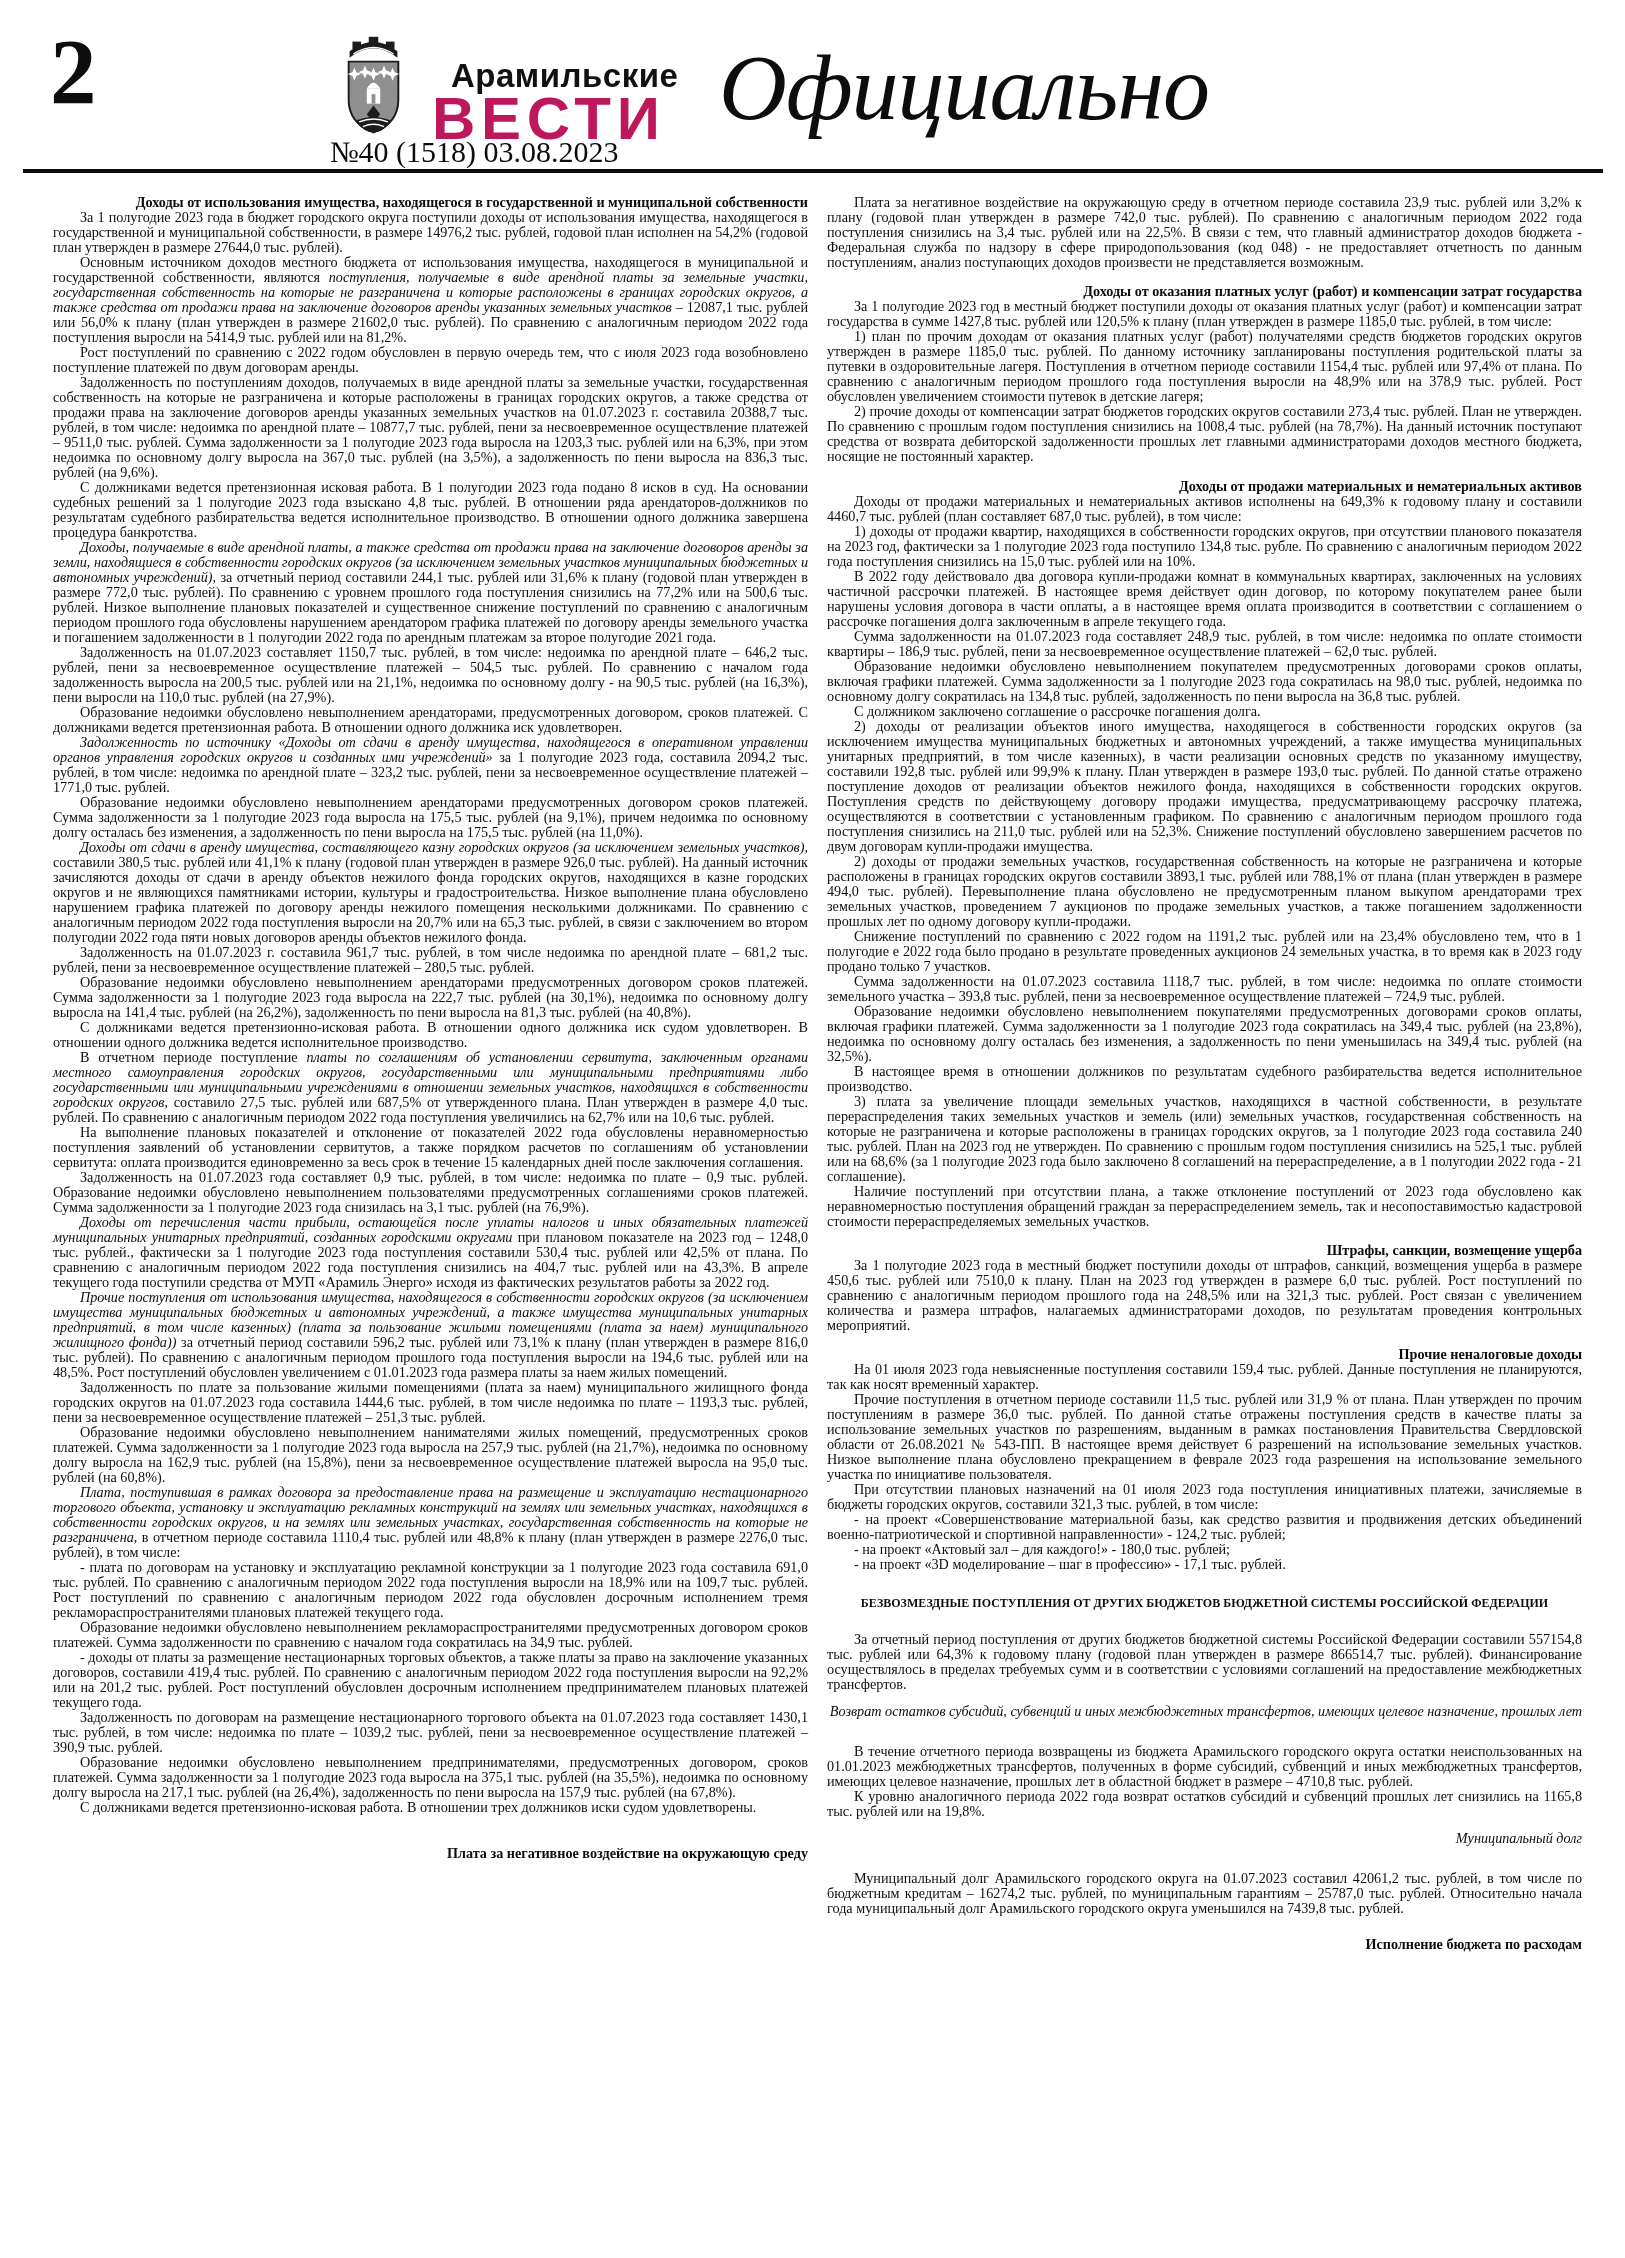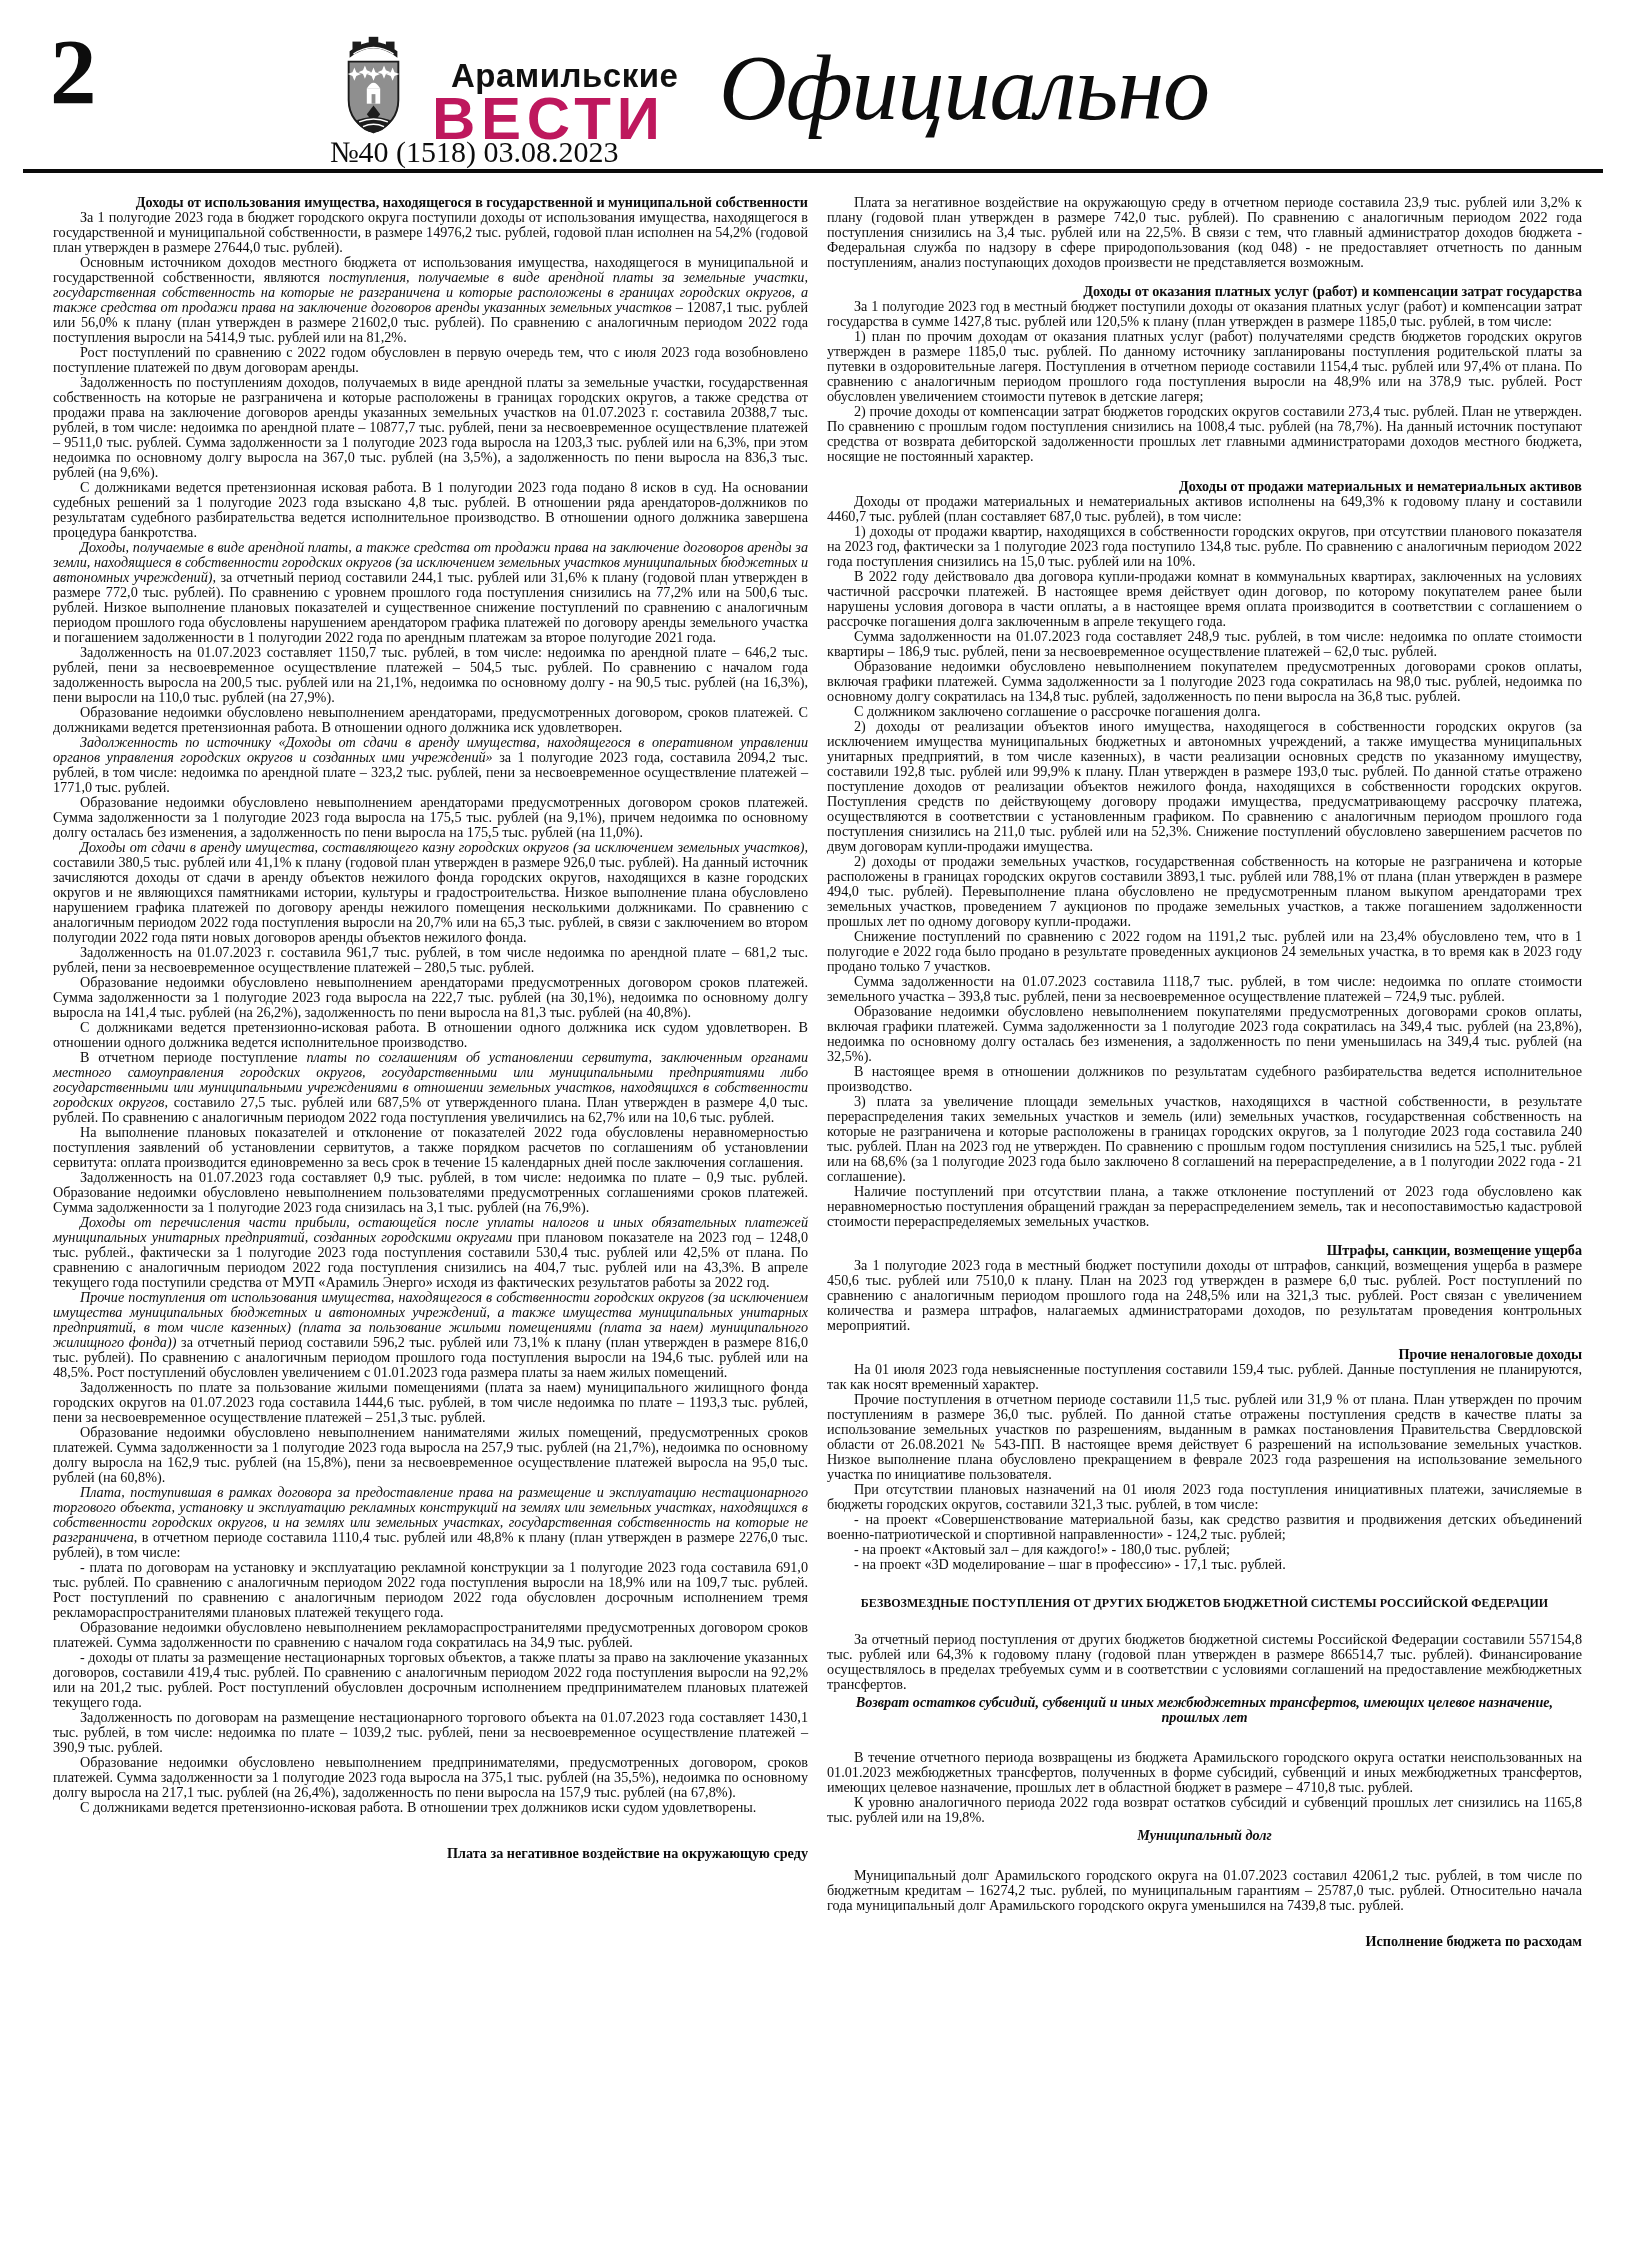--- a/index.html
+++ b/index.html
@@ -18,21 +18,21 @@
             font-style:italic;font-family:"Liberation Serif",serif;letter-spacing:-1px;}
   .rule{position:absolute;left:23px;top:169px;width:1580px;height:3.8px;background:#0a0a0a;}
   
   .cols{position:absolute;left:53px;top:195px;width:1529px;display:flex;gap:19px;}
   .col{width:755px;font-size:14.2px;line-height:15px;text-align:justify;}
   .col p{margin:0;}
   .p{text-indent:27px;}
   .bi{font-weight:normal;font-style:italic;}
   .h{font-weight:bold;text-align:right;margin:14.3px 0 0 !important;}
   .h2{font-weight:bold;text-align:center;font-size:12px;line-height:28px;margin:17px 0 15.3px !important;}
-  .hi{font-weight:bold;font-style:italic;text-align:center;margin:3px 0 25px !important;}
+  .hi{font-weight:normal;font-style:italic;text-align:right;margin:12px 0 25px !important;}
   .gap{margin-top:31px !important;}
   .gap-sm{margin-top:21px !important;}
   .col > :first-child{margin-top:0 !important;}
 </style>
 </head>
 <body>
 
 <div class="page">
 
   <div class="pageno">2</div>

